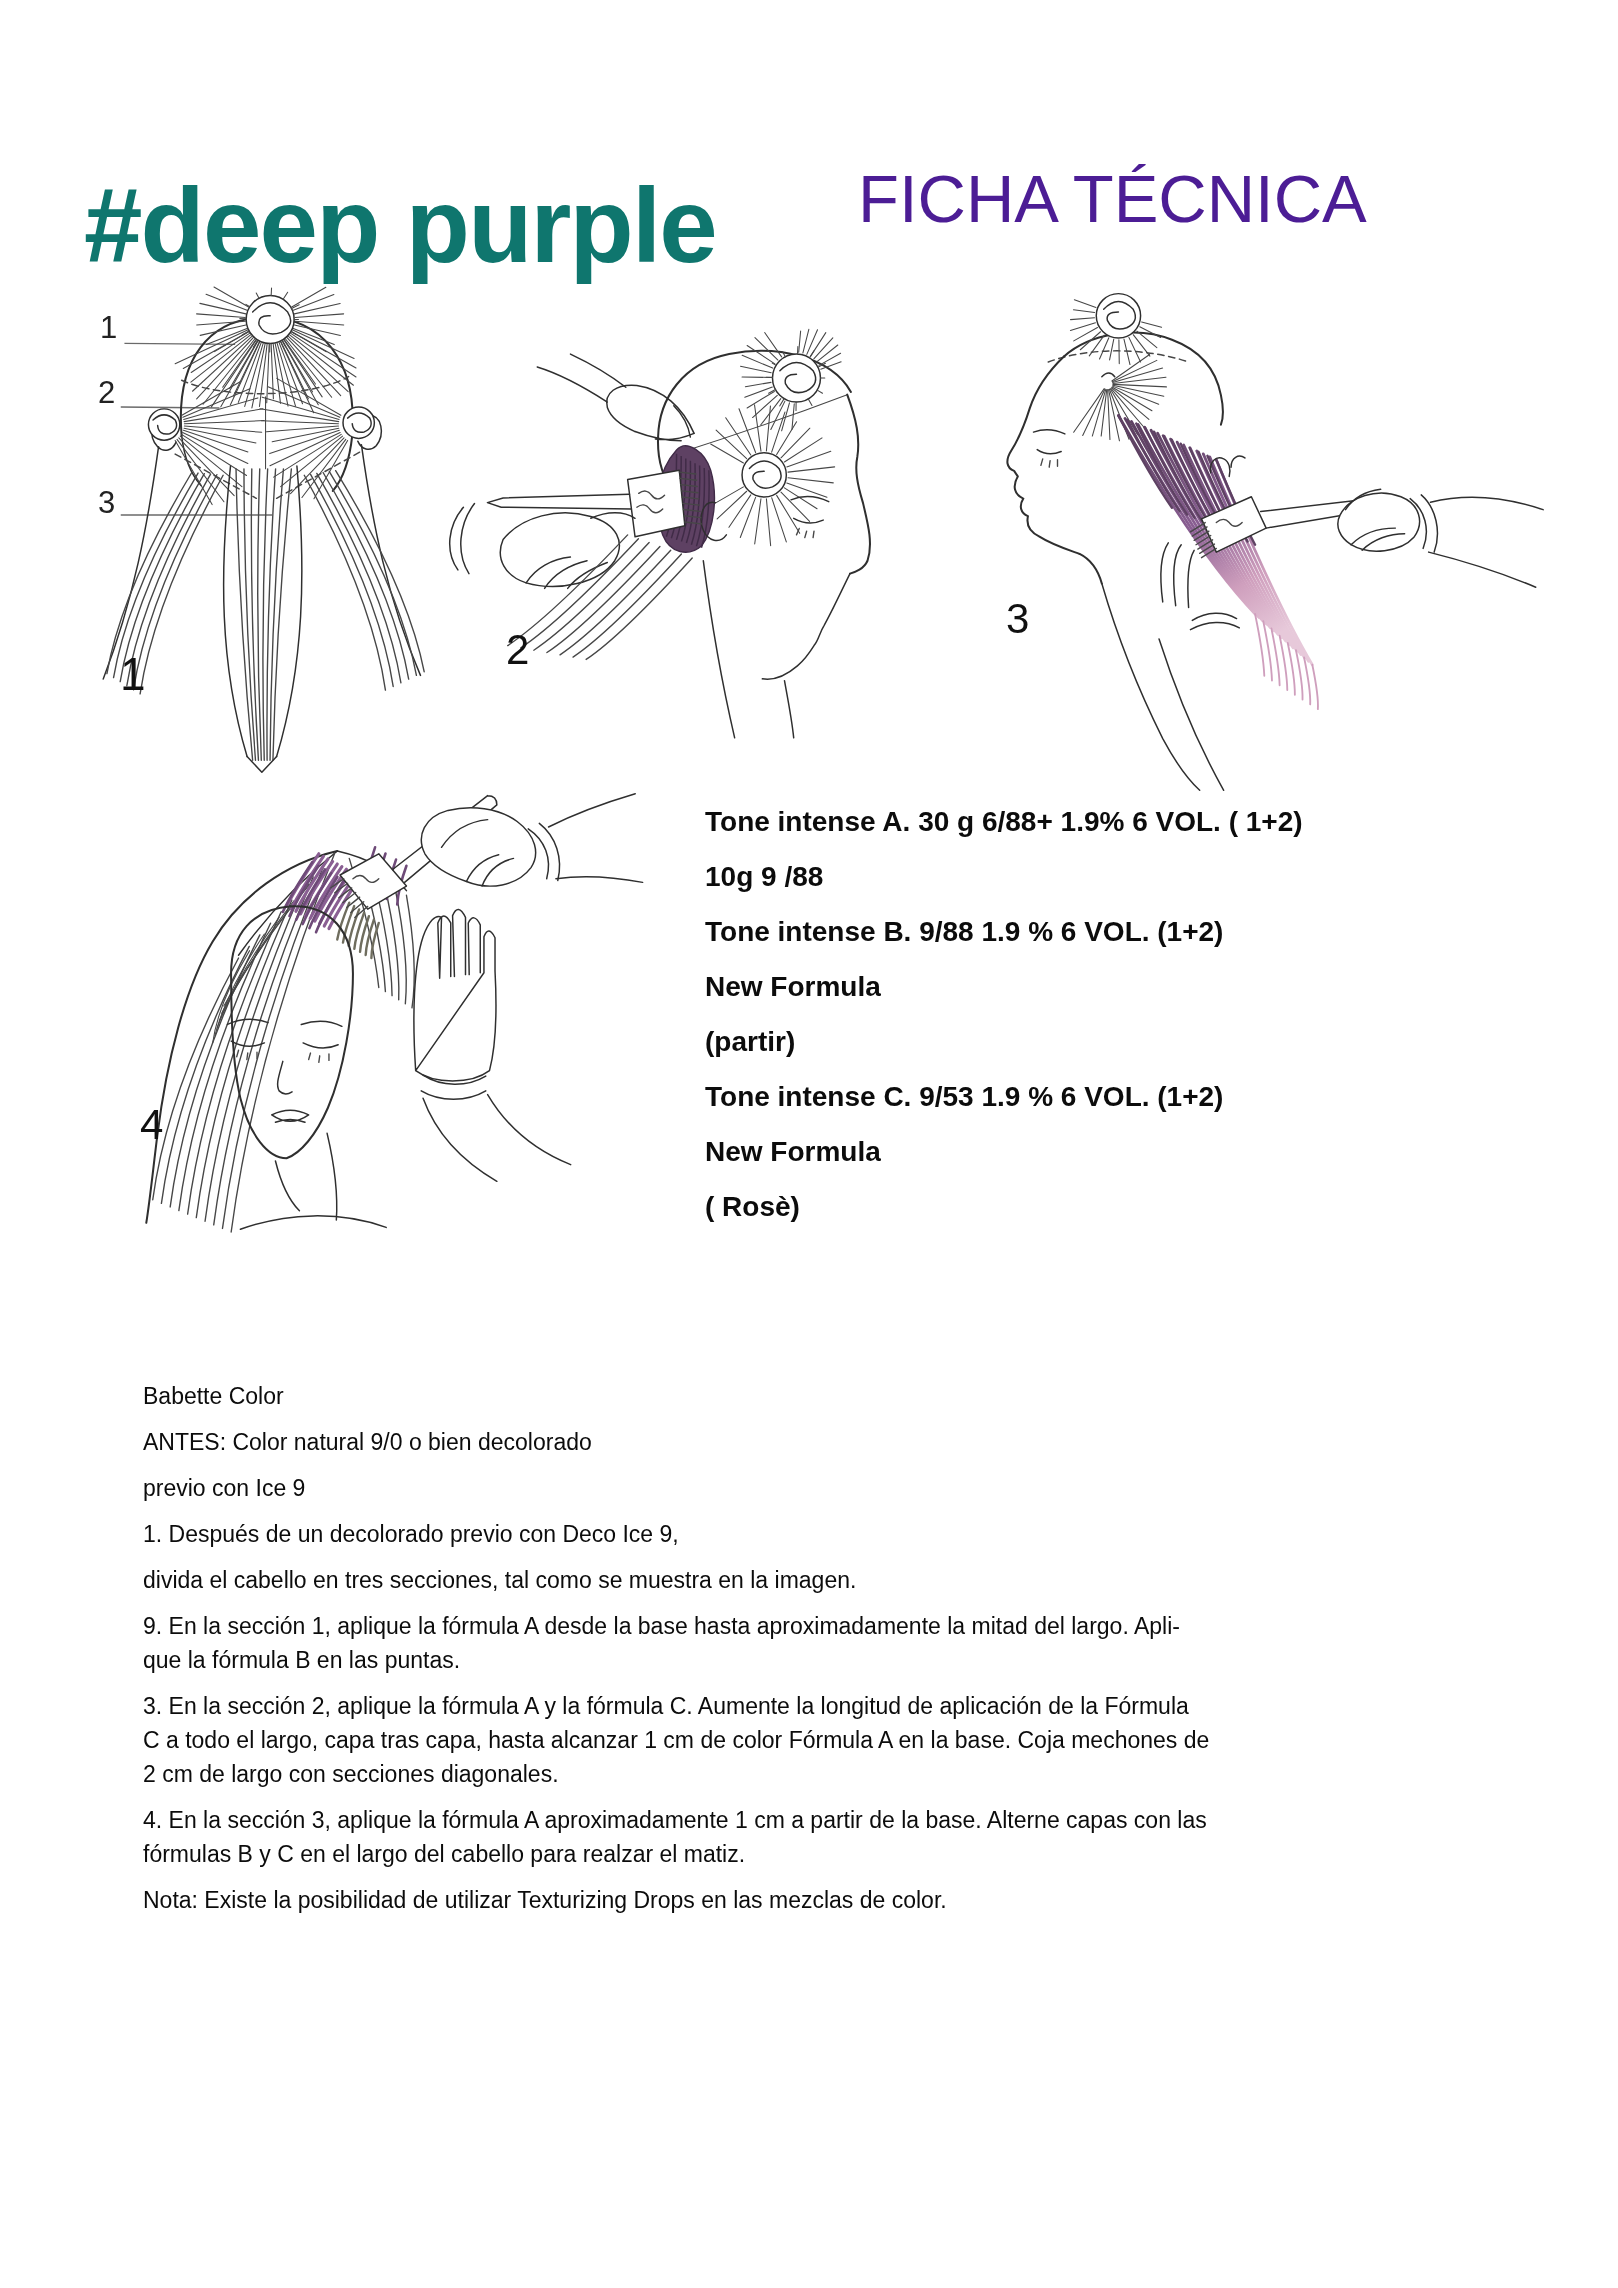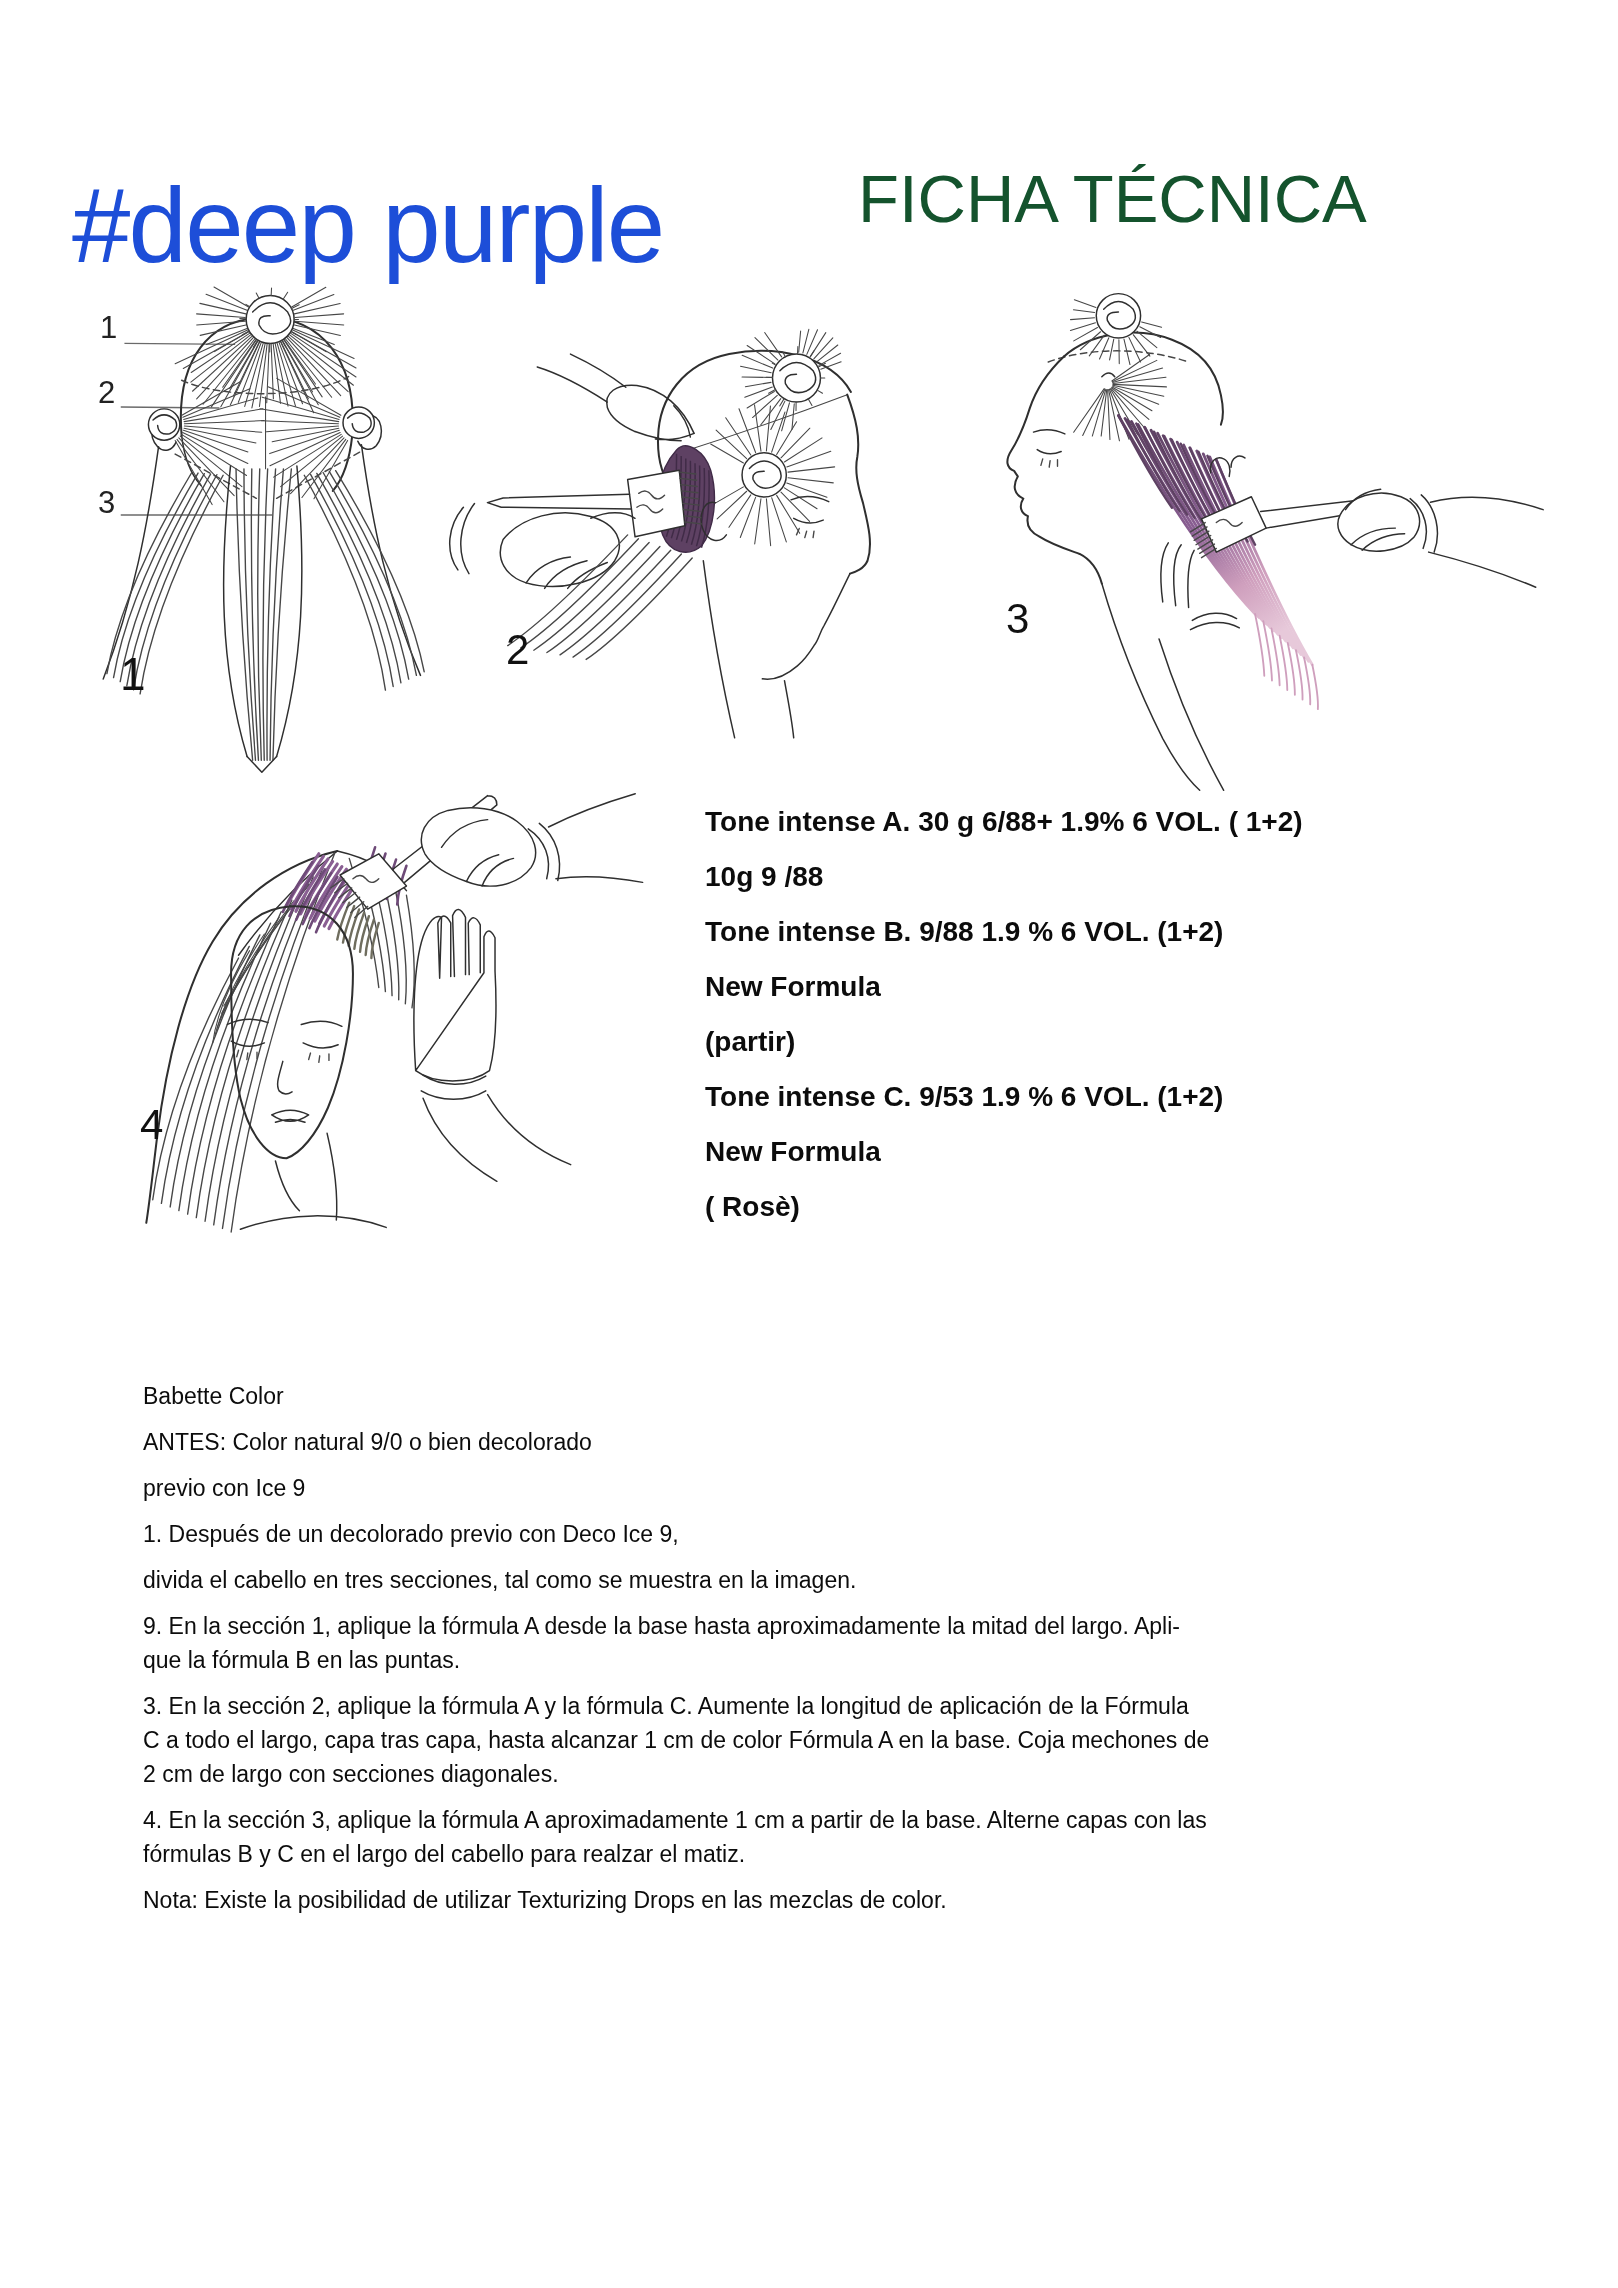--- a/index.html
+++ b/index.html
@@ -3,26 +3,26 @@
 <meta charset="utf-8">
 <style>
   html,body{margin:0;padding:0;}
   body{
     width:1619px;height:2289px;position:relative;background:#ffffff;
     font-family:"Liberation Sans", sans-serif;color:var(--c-text,#0c0c0c);
     overflow:hidden;
   }
   .abs{position:absolute;}
   .hash-title{
-    left:72px;top:103px;font-size:105px;font-weight:400;line-height:1;
-    letter-spacing:-1.8px;color:#1d4ed8;white-space:nowrap;
+    left:84px;top:103px;font-size:105px;font-weight:700;line-height:1;
+    letter-spacing:-1.8px;color:#0f766e;white-space:nowrap;
   }
   .doc-title{
     left:858px;top:109px;font-size:67px;font-weight:400;line-height:1;
-    letter-spacing:0px;color:#14532d;white-space:nowrap;
+    letter-spacing:0px;color:#4c1d95;white-space:nowrap;
   }
   .formula{left:689px;top:805px;width:720px;}
   .formula p{
     margin:0 0 21px 16px;font-size:28px;font-weight:700;line-height:34px;
     white-space:nowrap;
   }
   .instructions{left:143px;top:1379px;width:1440px;}
   .instructions p{
     margin:0 0 12px 0;font-size:23px;font-weight:400;line-height:34px;
     white-space:pre-line;

